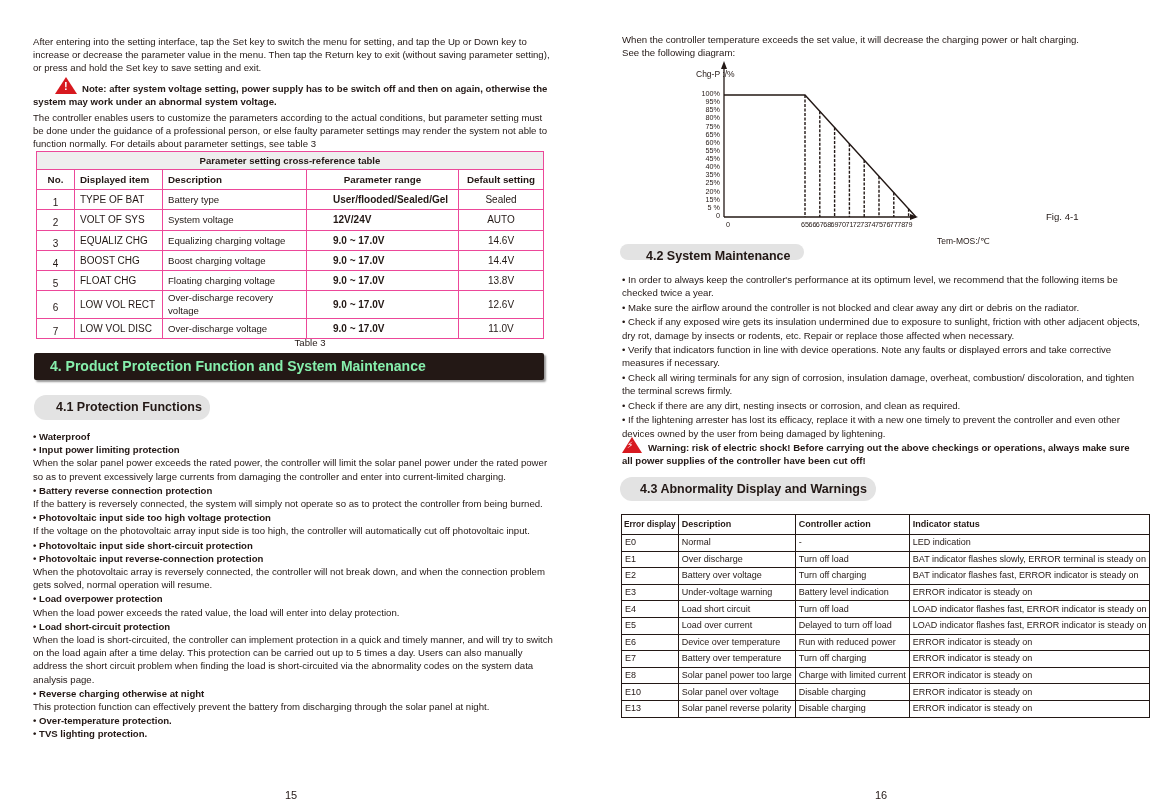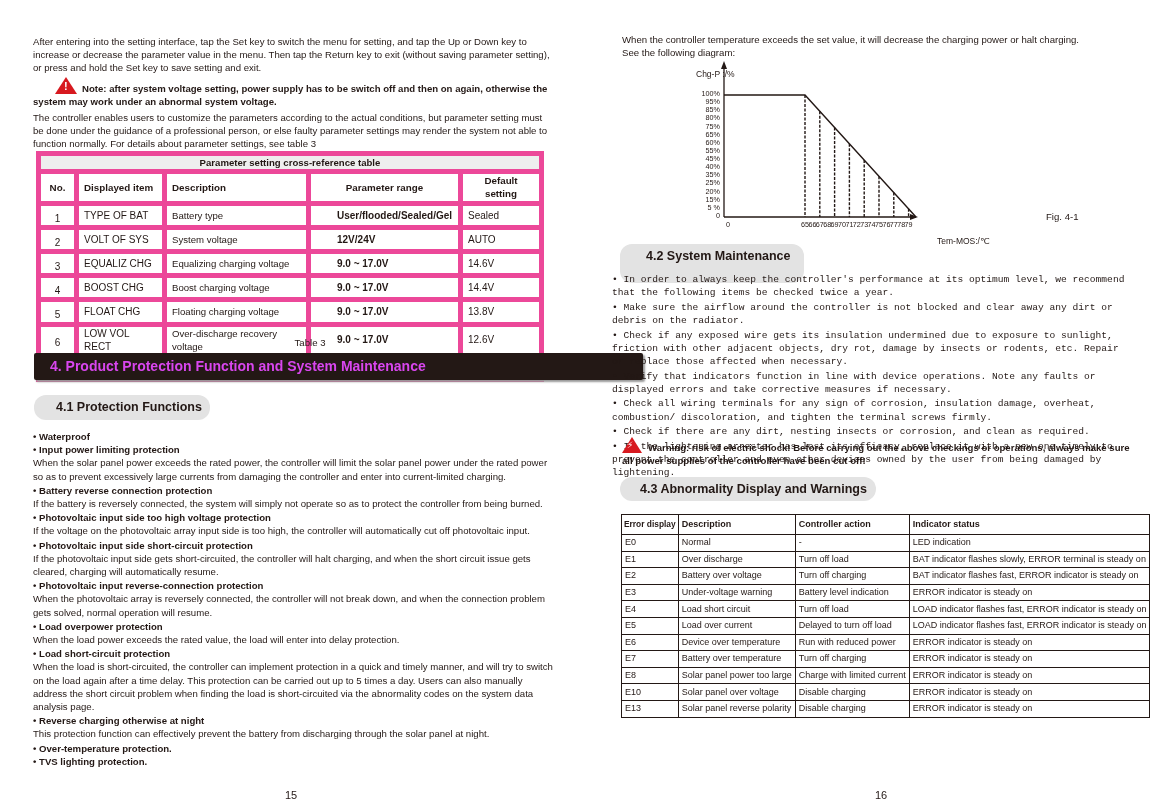--- a/index.html
+++ b/index.html
@@ -13,48 +13,48 @@
 
   
   #intro { left: 33px; top: 35px; width: 520px; }
   #note { left: 33px; top: 77px; width: 540px; font-weight: bold; }
   #note .warn-tri { display: inline-block; width: 0; height: 0; border-left: 11px solid transparent; border-right: 11px solid transparent; border-bottom: 17px solid #d7191f; position: relative; vertical-align: -2px; margin-left: 22px; margin-right: 5px; }
   #note .warn-tri::after { content: "!"; position: absolute; left: -2px; top: 3px; color: #fff; font-size: 11px; font-weight: bold; line-height: 13px; }
   #customize { left: 33px; top: 111px; width: 520px; }
 
   table { border-collapse: collapse; }
   #param-table { position: absolute; left: 36px; top: 151px; width: 508px; font-size: 10px; }
-  #param-table td, #param-table th { border: 5px solid #ec4899; height: 20.2px; padding: 0 5px; }
+  #param-table td, #param-table th { border: 1px solid #ec4899; height: 20.2px; padding: 0 5px; }
   #param-table .cap { background: #eeeeee; text-align: center; font-weight: bold; height: 18px; font-size: 9.6px; }
   #param-table th { font-weight: bold; text-align: left; font-size: 9.8px; }
   #param-table th.c { text-align: center; }
   #param-table td.no { text-align: center; padding-top: 6px; }
-  #param-table td.def { }
+  #param-table td.def { text-align: center; }
   #param-table td.range { padding-left: 26px; font-weight: bold; }
   #param-table td.desc { font-size: 9.6px; }
   #table-caption { left: 36px; top: 336px; width: 548px; text-align: center; font-size: 9.6px; }
 
-  #section4 { left: 34px; top: 353px; width: 609px; height: 27px; background: #231815; color: #d946ef; font-weight: bold; font-size: 14px; line-height: 27px; padding-left: 16px; border-radius: 2px; box-shadow: 2px 2px 2px #999; }
+  #section4 { left: 34px; top: 353px; width: 510px; height: 27px; background: #231815; color: #86efac; font-weight: bold; font-size: 14px; line-height: 27px; padding-left: 16px; border-radius: 2px; box-shadow: 2px 2px 2px #999; }
   .pill { background: #e3e3e3; border-radius: 12px; font-weight: bold; color: #231815; }
   #section41 { left: 34px; top: 395px; width: 176px; height: 25px; font-size: 12.5px; line-height: 25px; padding-left: 22px; }
 
   #protections { left: 33px; top: 430px; width: 520px; }
   #protections .item-title { font-weight: bold; }
   #protections .item-body { margin-bottom: 1px; }
 
   .page-num { font-size: 11px; }
   #page-num-left { left: 285px; top: 789px; }
   #page-num-right { left: 291px; top: 789px; }
 
   
   #temp-intro { left: 38px; top: 33px; width: 520px; }
   #chart-svg { left: 100px; top: 55px; }
   #fig-label { left: 462px; top: 210px; font-size: 9.6px; }
-  #section42 { left: 36px; top: 244px; width: 184px; height: 39px; font-size: 12.5px; line-height: 24px; padding-left: 26px; }
-  #maintenance { left: 28px; top: 273px; width: 520px; font-family: Liberation Mono, monospace; }
+  #section42 { left: 36px; top: 244px; width: 184px; height: 16px; font-size: 12.5px; line-height: 24px; padding-left: 26px; }
+  #maintenance { left: 38px; top: 273px; width: 520px; }
   #maintenance .m-item { margin-bottom: 1.4px; }
   #warning { left: 38px; top: 437px; width: 520px; font-weight: bold; }
   #warning .shock { display: inline-block; width: 0; height: 0; border-left: 10px solid transparent; border-right: 10px solid transparent; border-bottom: 16px solid #d7191f; position: relative; vertical-align: -2px; margin-right: 6px; }
   #warning .shock::after { content: "\26A1"; position: absolute; left: -5px; top: 2px; color: #fff; font-size: 9px; line-height: 12px; }
   #section43 { left: 36px; top: 477px; width: 256px; height: 24px; font-size: 12.5px; line-height: 24px; padding-left: 20px; }
 
   #error-table { position: absolute; left: 37px; top: 514px; width: 516px; font-size: 9px; }
   #error-table td, #error-table th { border: 1px solid #231815; height: 16.6px; padding: 0 3px; white-space: nowrap; text-align: left; }
   #error-table th { font-weight: bold; height: 20px; }
   #error-table th.err { font-size: 8.4px; line-height: 8.4px; padding: 0 2px; }
@@ -141,21 +141,20 @@
 
   <div class="abs" id="protections">
       <p class="item-title">• Waterproof</p>
       <p class="item-title">• Input power limiting protection</p>
       <p class="item-body">When the solar panel power exceeds the rated power, the controller will limit the solar panel power under the rated power so as to prevent excessively large currents from damaging the controller and enter into current-limited charging.</p>
       <p class="item-title">• Battery reverse connection protection</p>
       <p class="item-body">If the battery is reversely connected, the system will simply not operate so as to protect the controller from being burned.</p>
       <p class="item-title">• Photovoltaic input side too high voltage protection</p>
       <p class="item-body">If the voltage on the photovoltaic array input side is too high, the controller will automatically cut off photovoltaic input.</p>
       <p class="item-title">• Photovoltaic input side short-circuit protection</p>
-      <p class="item-body">If the photovoltaic input side gets short-circuited, the controller will halt charging, and when the short circuit issue gets cleared, charging will automatically resume.</p>
       <p class="item-title">• Photovoltaic input reverse-connection protection</p>
       <p class="item-body">When the photovoltaic array is reversely connected, the controller will not break down, and when the connection problem gets solved, normal operation will resume.</p>
       <p class="item-title">• Load overpower protection</p>
       <p class="item-body">When the load power exceeds the rated value, the load will enter into delay protection.</p>
       <p class="item-title">• Load short-circuit protection</p>
       <p class="item-body">When the load is short-circuited, the controller can implement protection in a quick and timely manner, and will try to switch on the load again after a time delay. This protection can be carried out up to 5 times a day. Users can also manually address the short circuit problem when finding the load is short-circuited via the abnormality codes on the system data analysis page.</p>
       <p class="item-title">• Reverse charging otherwise at night</p>
       <p class="item-body">This protection function can effectively prevent the battery from discharging through the solar panel at night.</p>
       <p class="item-title">• Over-temperature protection.</p>
       <p class="item-title">• TVS lighting protection.</p>

